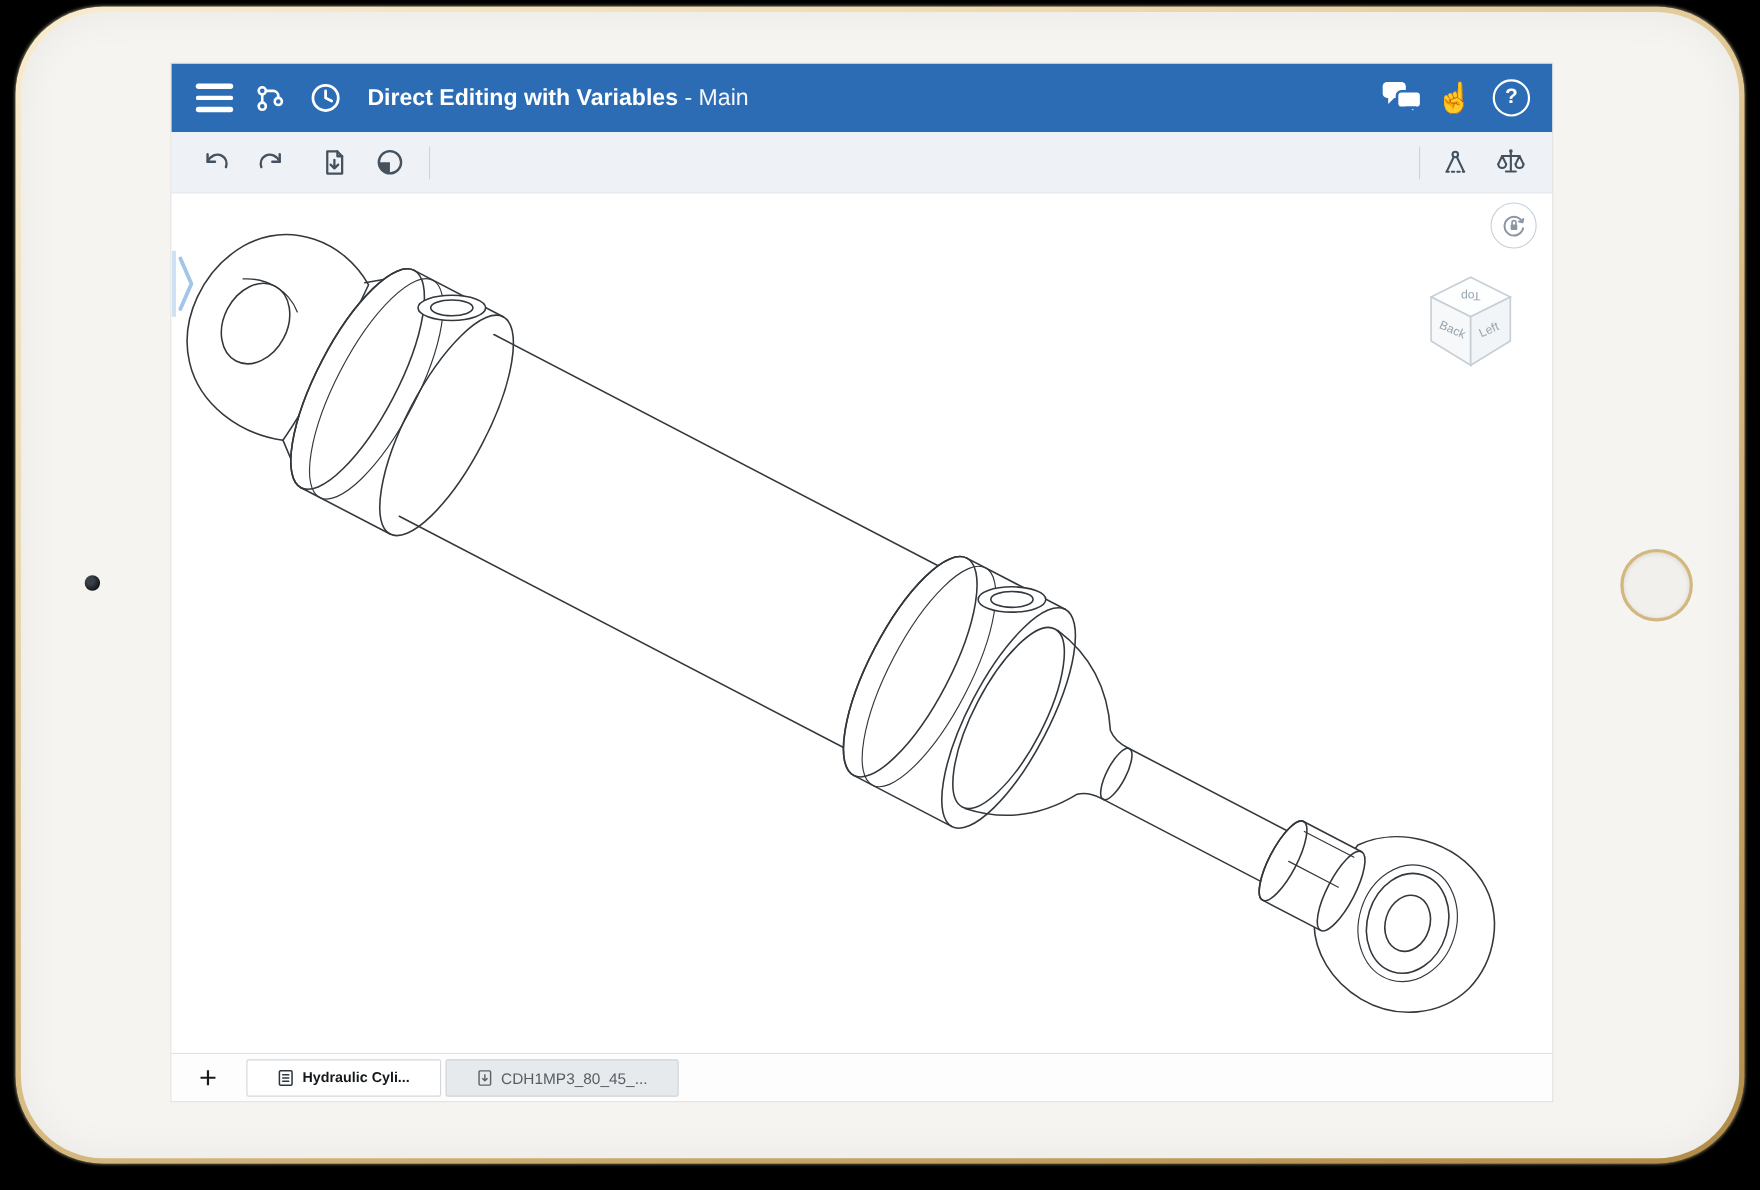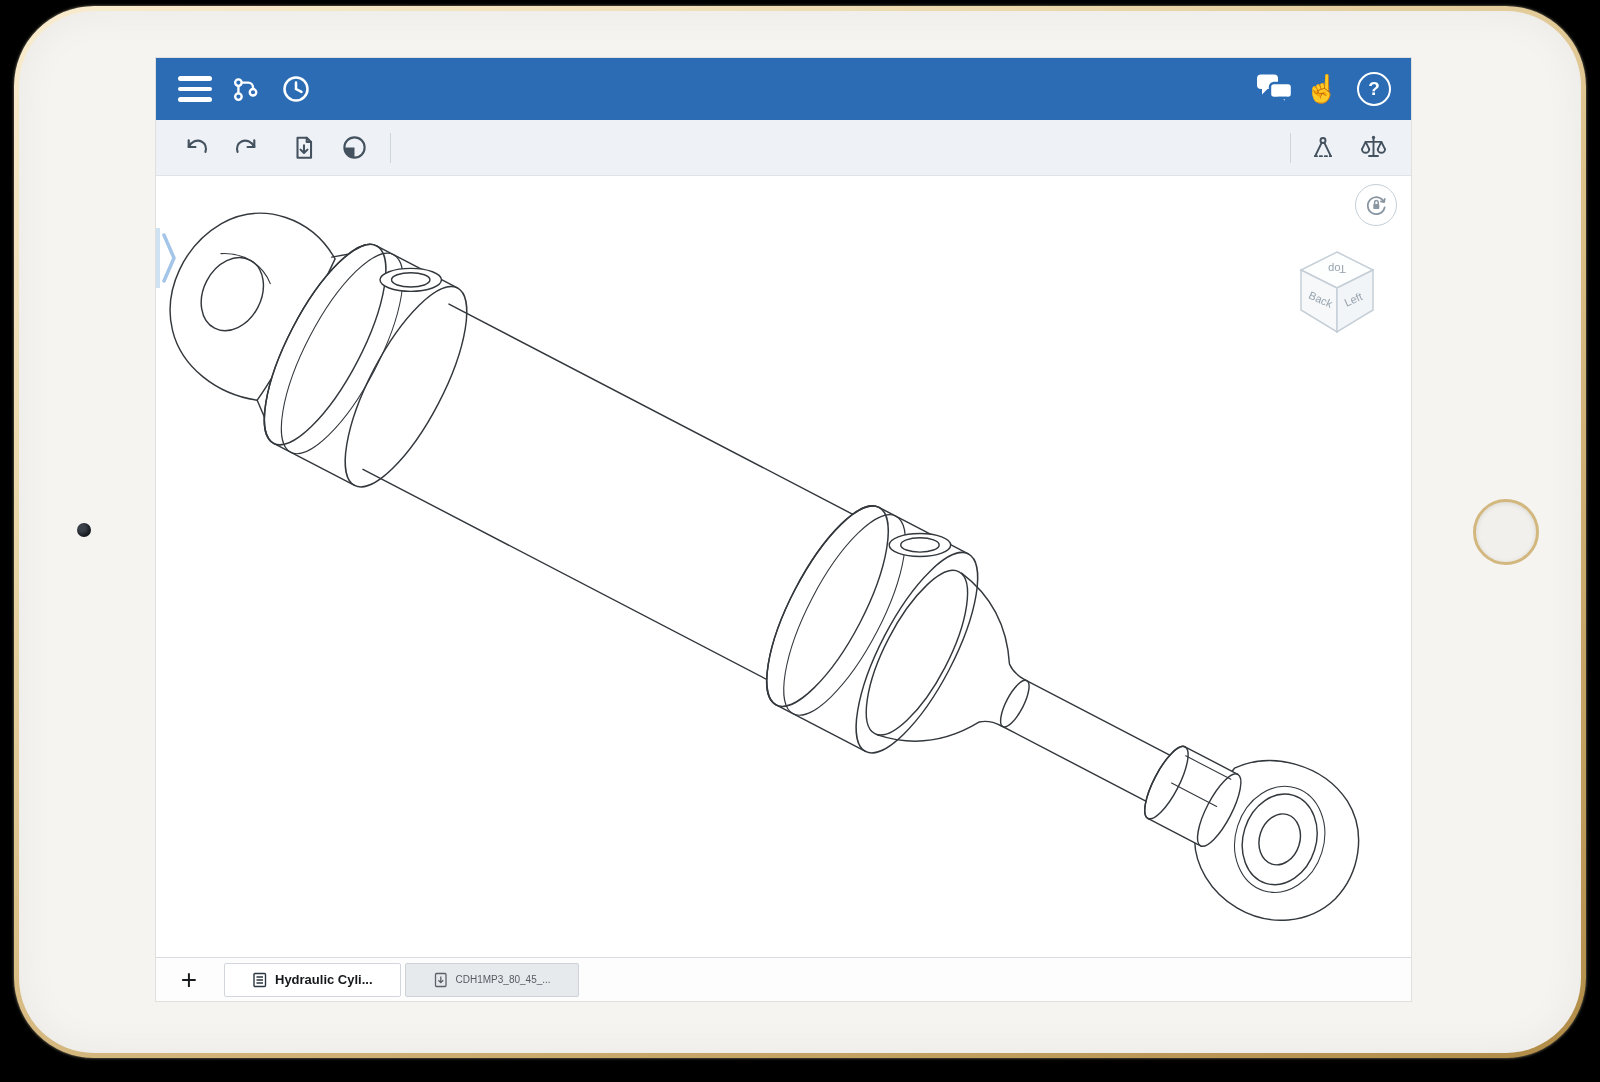--- a/index.html
+++ b/index.html
@@ -54,21 +54,21 @@
 
   
   .tabbar { height:44px; background:#fdfdfd; border-top:1px solid #d7dbdf;
     display:flex; align-items:center; padding-left:18px; flex:0 0 auto; }
   .add-tab { width:30px; font-size:28px; font-weight:400; color:#17191c; line-height:1;
     cursor:pointer; margin-right:20px; text-align:center; }
   .tab { height:34px; display:flex; align-items:center; gap:7px; padding:0 27px;
     border:1px solid #d3d7db; background:#fff; border-radius:2px; margin-right:4px; cursor:pointer; white-space:nowrap; }
   .tab.inactive { background:#e7eaed; border-color:#cfd3d7; }
   .tab .tab-label-active { font-size:13px; font-weight:700; color:#15181b; }
-  .tab .tab-label-inactive { font-size:10px; font-weight:400; color:#555d63; }
+  .tab .tab-label-inactive { font-size:14px; font-weight:400; color:#555d63; }
 
   svg { display:block; }
 </style>
 </head>
 <body>
 
 <div class="stage">
 
   <div class="device">
     <div class="device-face">
@@ -94,20 +94,23 @@
             </svg>
           </div>
 
           <div class="hicon">
             <svg width="30" height="30" viewBox="0 0 24 24" fill="none" stroke="#fff" stroke-width="2" stroke-linecap="round">
               <circle cx="12" cy="12" r="9.2"></circle>
               <path d="M12 6.8 V12 l4.4 2.3"></path>
             </svg>
           </div>
 
+          <div class="app-title">
+            <span class="t-bold">Direct Editing with Variables</span><span class="t-light"> - </span><span class="t-light">Main</span>
+          </div>
 
           <div class="header-right">
             <div class="hicon" style="margin-left:0">
               <svg width="40" height="33" viewBox="0 0 40 33">
                 <rect x="2" y="1.5" width="21" height="14.5" rx="4" fill="#fff"></rect>
                 <path d="M7 16 l0 5.5 5.5 -5.5 Z" fill="#fff"></path>
                 <rect x="15" y="10" width="22" height="15" rx="4" fill="#fff" stroke="#2b6cb5" stroke-width="2.4"></rect>
                 <path d="M31 25 l0 5.5 -5.5 -5.5 Z" fill="#fff" stroke="#2b6cb5" stroke-width="2.4"></path>
                 <rect x="17" y="12" width="18" height="11" rx="3" fill="#fff"></rect>
               </svg>

